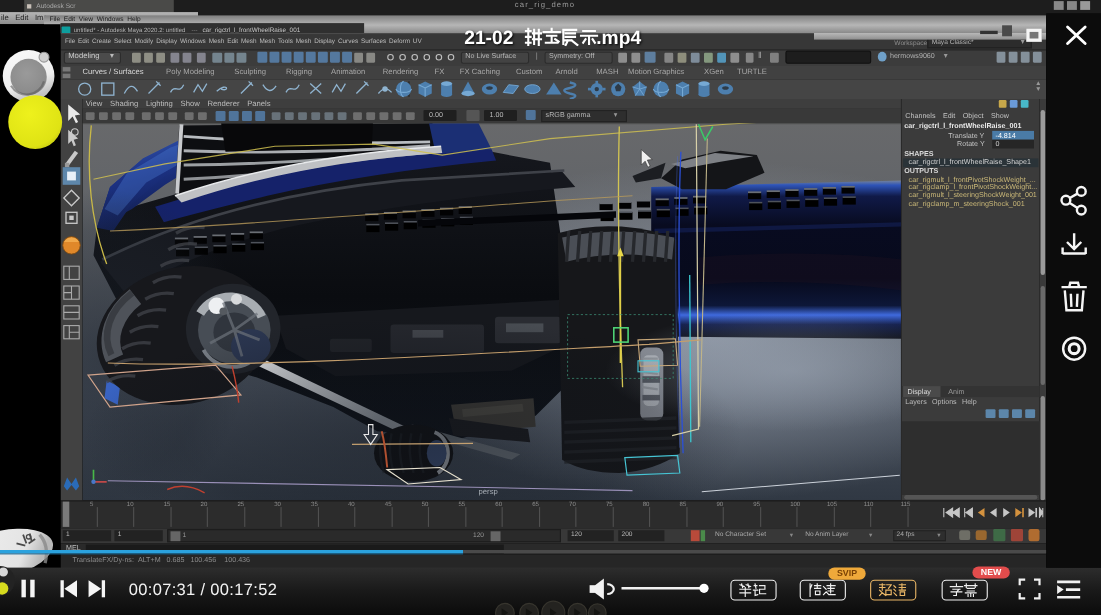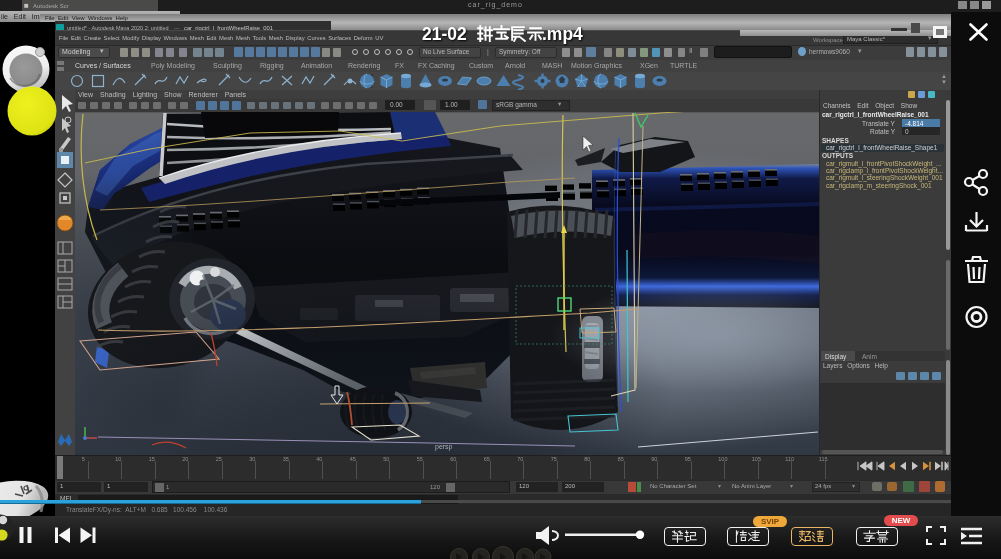--- a/index.html
+++ b/index.html
@@ -716,20 +716,21 @@
     </svg>
 
 <svg class="abs" style="left:14px;top:524px;" width="90" height="22" viewBox="0 0 90 22">
 <rect x="5.5" y="3" width="4" height="16" fill="#f5f5f5"></rect>
       <rect x="13.5" y="3" width="4" height="16" fill="#f5f5f5"></rect>
 <rect x="41" y="3.5" width="3" height="15.5" fill="#f5f5f5"></rect>
       <path d="M 56 3.5 L 56 19 L 44.5 11.2 Z" fill="#f5f5f5"></path>
 <path d="M 66.5 3.5 L 66.5 19 L 78 11.2 Z" fill="#f5f5f5"></path>
       <rect x="78.5" y="3.5" width="3" height="15.5" fill="#f5f5f5"></rect>
 </svg>
+<div class="t" style="left:117px;top:528px;font-size:15px;color:#f2f2f2;letter-spacing:0.3px;">00:07:31 / 00:17:52</div>
 
 <svg class="abs" style="left:532px;top:524px;" width="120" height="22" viewBox="0 0 120 22">
 <rect x="4" y="8" width="6" height="7" fill="#f2f2f2"></rect>
 <path d="M 9 8 L 17 2 L 17 21 L 9 15 Z" fill="#f2f2f2"></path>
 <path d="M 20 7 a 6 4.5 0 0 1 0 9" fill="none" stroke="#f2f2f2" stroke-width="2"></path>
 <line x1="33" y1="10.8" x2="106" y2="10.8" stroke="#f0f0f0" stroke-width="2.4"></line>
 <circle cx="108" cy="10.8" r="4.2" fill="#ffffff"></circle>
 </svg>
 
 <div class="abs" style="left:664px;top:527px;width:42px;height:18.5px;border:1.5px solid #f0f0f0;border-radius:4px;"></div>

